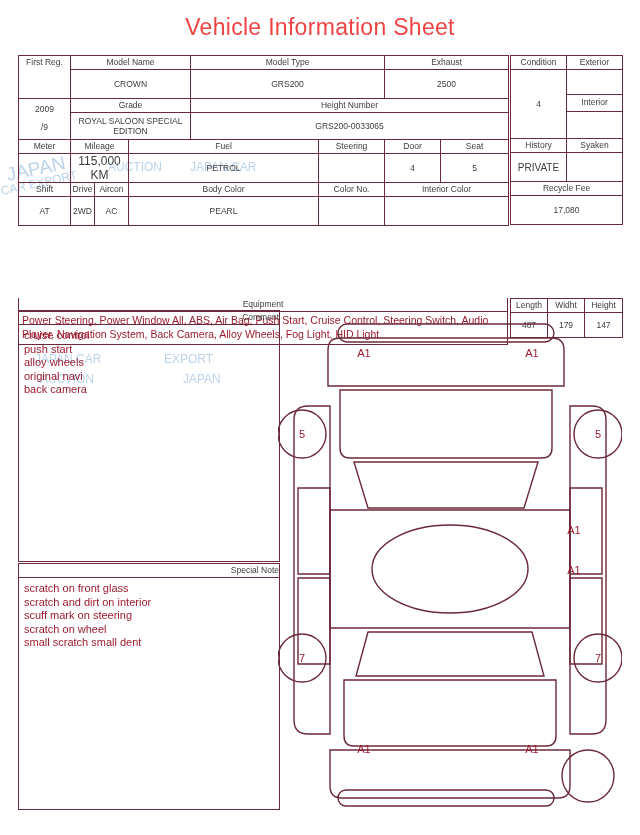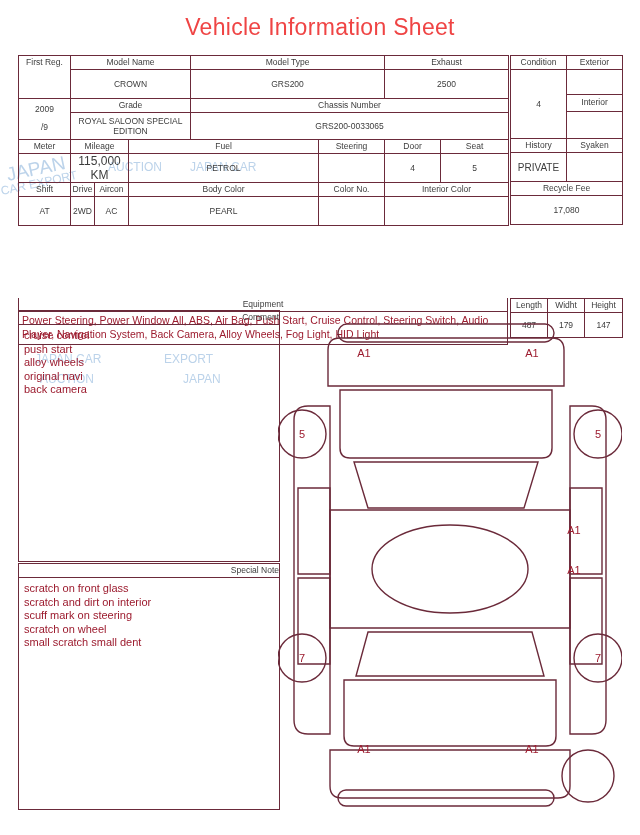--- a/index.html
+++ b/index.html
@@ -135,21 +135,21 @@
         <td class="v-lg" colspan="3" style="height:28px">CROWN</td>
         <td class="v-lg" colspan="3">GRS200</td>
         <td class="v-lg" colspan="2">2500</td>
       </tr>
       <tr>
         <td class="v-lg" rowspan="2" style="line-height:18px;padding-bottom:2px;">
           <div>2009</div>
           <div>/9</div>
         </td>
         <td class="hdr" colspan="3">Grade</td>
-        <td class="hdr" colspan="5">Chassis Number</td>
+        <td class="hdr" colspan="5">Height Number</td>
       </tr>
       <tr>
         <td class="v-sm" colspan="3" style="height:26px">ROYAL SALOON SPECIAL EDITION</td>
         <td class="v-md" colspan="5">GRS200-0033065</td>
       </tr>
       <tr>
         <td class="hdr">Meter</td>
         <td class="hdr" colspan="2">Mileage</td>
         <td class="hdr" colspan="3">Fuel</td>
         <td class="hdr">Steering</td>

